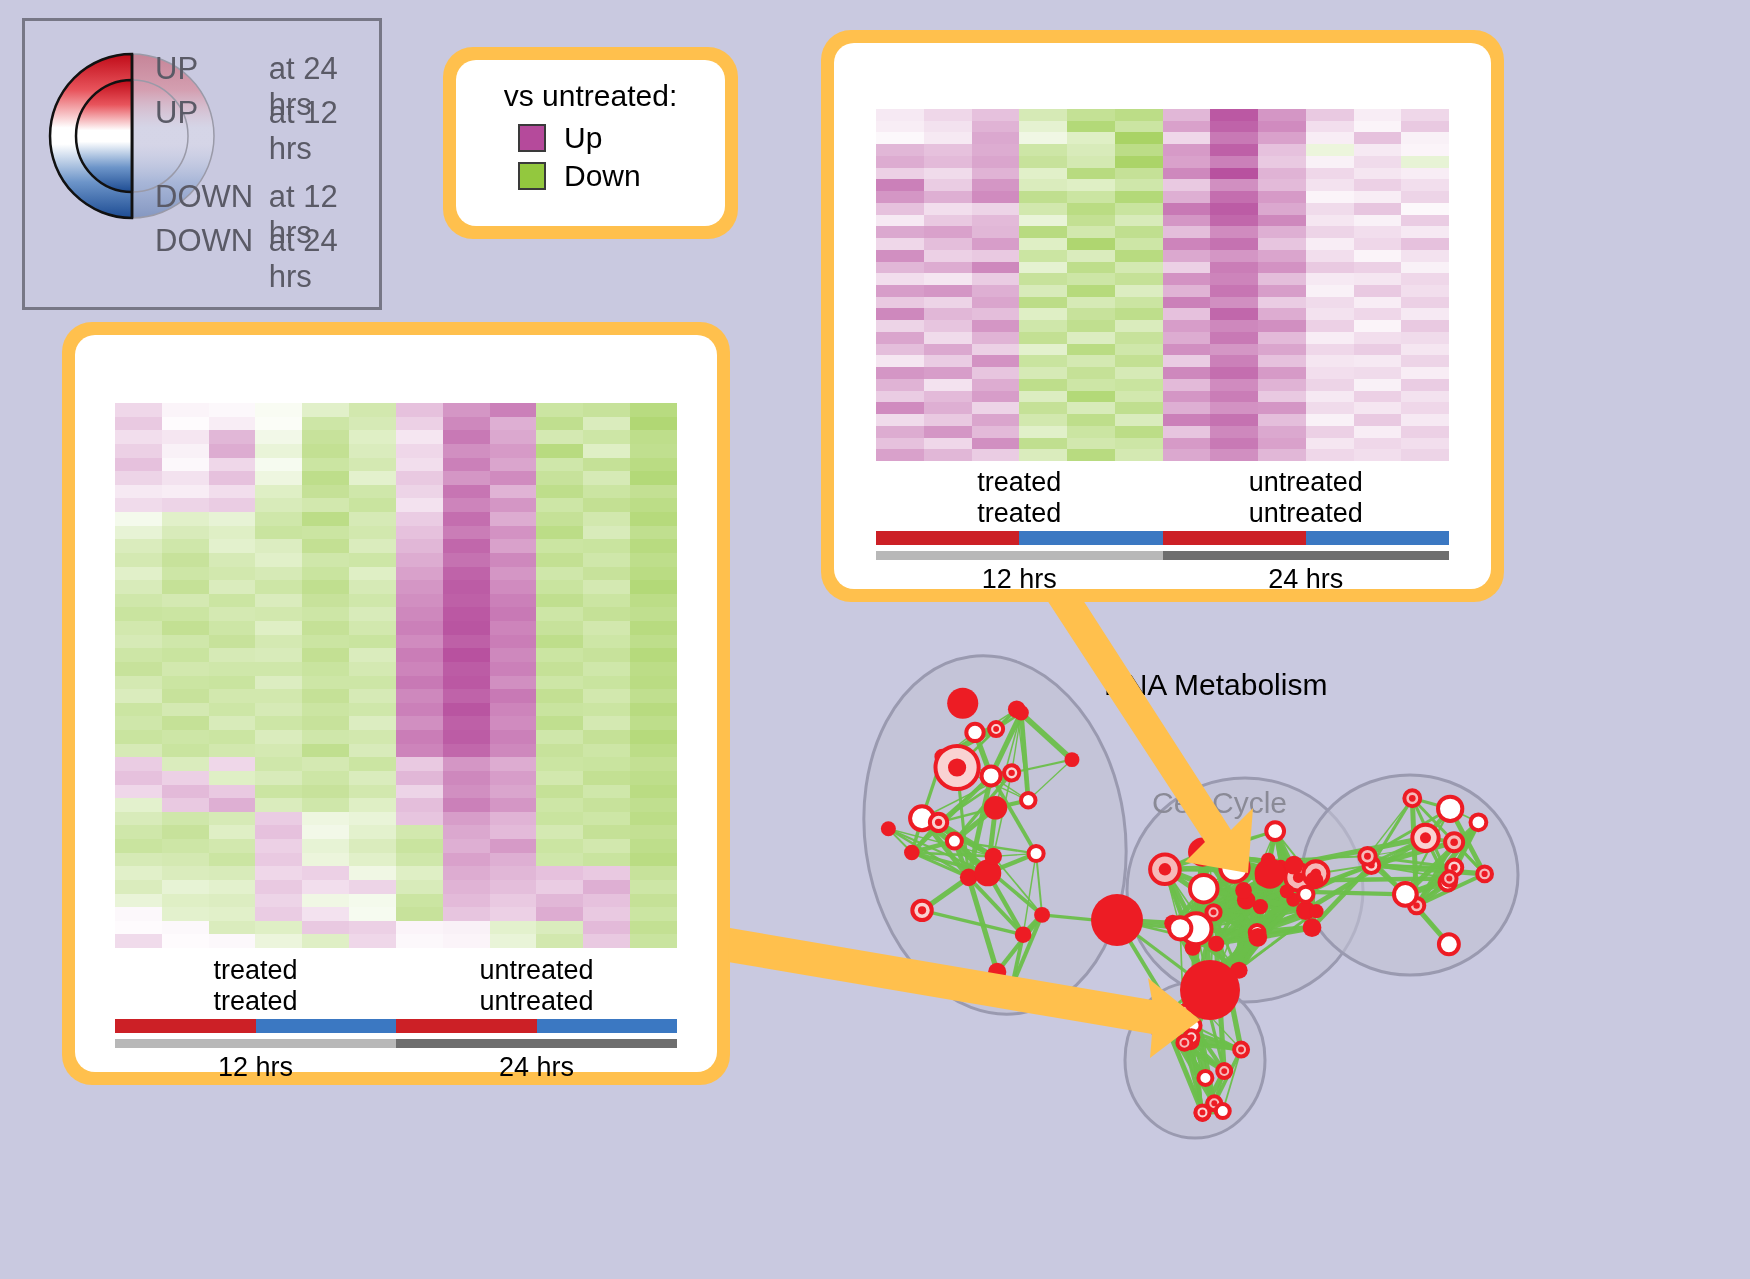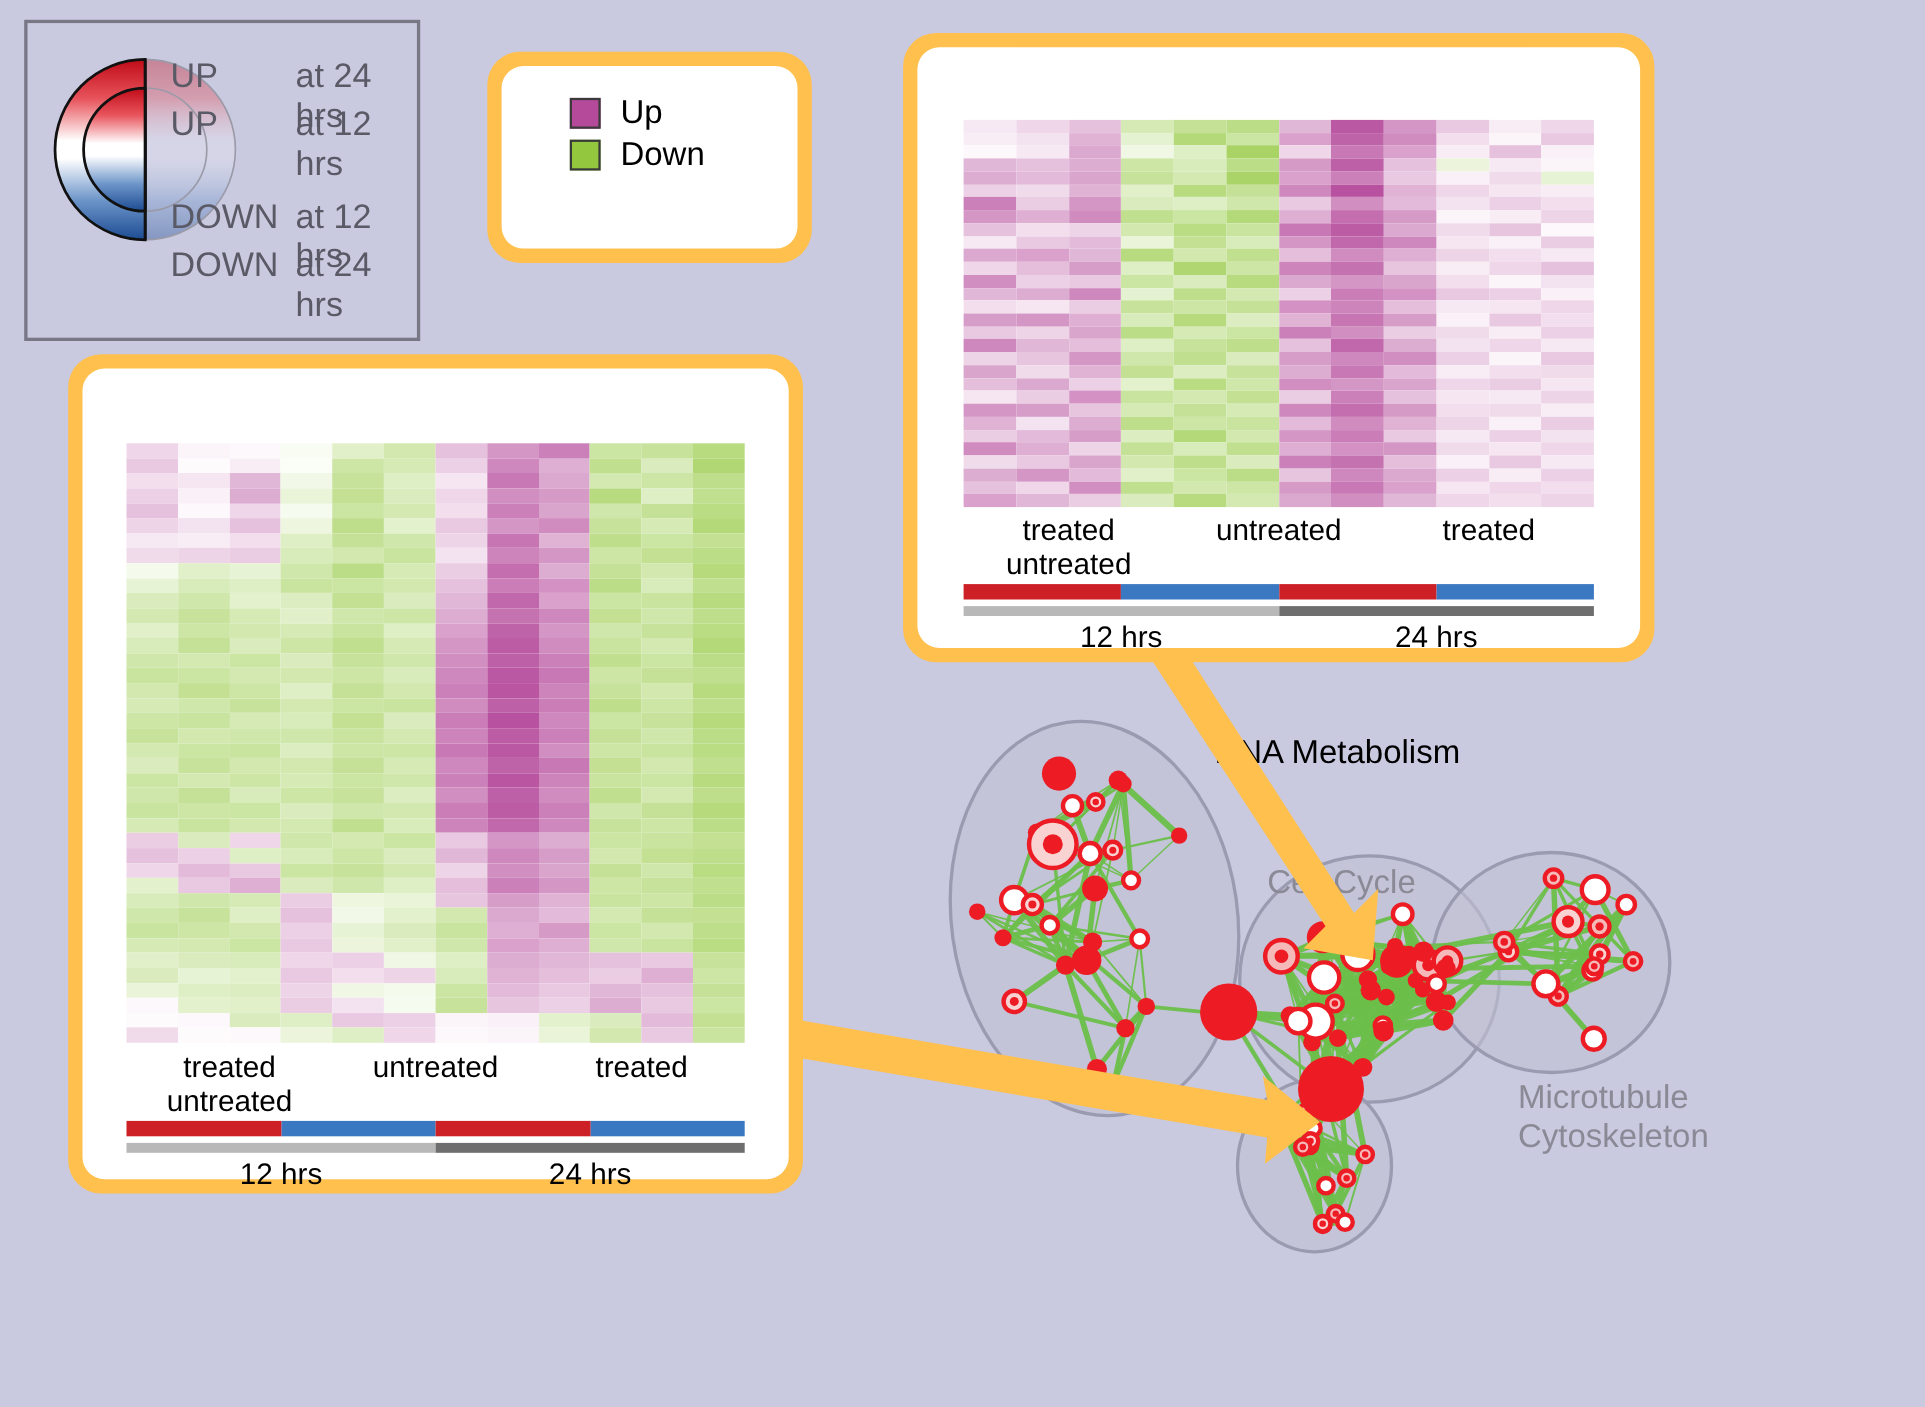--- a/index.html
+++ b/index.html
@@ -56,21 +56,21 @@
     text-align:center;font-size:31px;color:#000;
     padding-top:20px;font-weight:normal;
   }
   #panel-apc .hm-title{font-size:31px;}
 
   .hm-body{position:absolute;left:0;right:0;}
   .hm-grid{display:grid;width:100%;}
   .hm-cell{width:100%;}
 
   .axis{position:absolute;left:0;right:0;}
-  .axis-labels{display:grid;grid-template-columns:repeat(3,1fr);}
+  .axis-labels{display:grid;grid-template-columns:repeat(2,1fr);}
   .axis-labels div{text-align:center;font-size:27px;color:#000;}
   .tbar{display:grid;grid-template-columns:repeat(4,1fr);height:14px;margin-top:2px;}
   .tbar i{display:block;height:100%;}
   .hbar{display:grid;grid-template-columns:repeat(2,1fr);height:9px;margin-top:6px;}
   .hbar i{display:block;height:100%;}
   .hrs{display:grid;grid-template-columns:repeat(2,1fr);margin-top:4px;}
   .hrs div{text-align:center;font-size:27px;color:#000;}
 
   
   #network{position:absolute;left:790px;top:620px;width:950px;height:655px;}
@@ -135,20 +135,21 @@
       </div>
       <div class="wheel-row">
         <span class="k">DOWN</span>
         <span class="v">at 24 hrs</span>
       </div>
     </div>
   </div>
 
   <div class="opanel" id="updown-legend">
     <div class="inner">
+      <div class="ul-line">vs untreated:</div>
       <div class="ul-key">
         <div class="ul-item">
           <i class="ul-sw" id="sw-up" style="background: rgb(181, 74, 155);"></i>
           <span>Up</span>
         </div>
         <div class="ul-item">
           <i class="ul-sw" id="sw-down" style="background: rgb(147, 200, 62);"></i>
           <span>Down</span>
         </div>
       </div>
@@ -1624,22 +1625,20 @@
           <circle cx="394.3801225511887" cy="422.72887300296225" r="7" fill="#f6b9b9" stroke="#ed1c24" stroke-width="4"></circle>
           <circle cx="394.3801225511887" cy="422.72887300296225" r="2.94" fill="#ed1c24"></circle>
           <circle cx="327" cy="300" r="26" fill="#ed1c24"></circle>
           <circle cx="420" cy="370" r="30" fill="#ed1c24"></circle>
         </g>
       </svg>
   </div>
 
   <div class="netlabel" id="lab-dna">DNA Metabolism</div>
   <div class="netlabel" id="lab-cc">Cell Cycle</div>
-  <div class="netlabel" id="lab-mt">Microtubule
-Cytoskeleton</div>
 
   <svg id="connectors" width="1750" height="1279">
 
     <g>
       <polygon points="1047,600 1083,600 1231,830 1253,808 1248,873 1185,862 1205,842" fill="#ffc04d"></polygon>
     </g>
 
     <g>
       <polygon points="730,928 1152,1000 1148,978 1200,1020 1150,1058 1152,1034 728,962" fill="#ffc04d"></polygon>
     </g>

